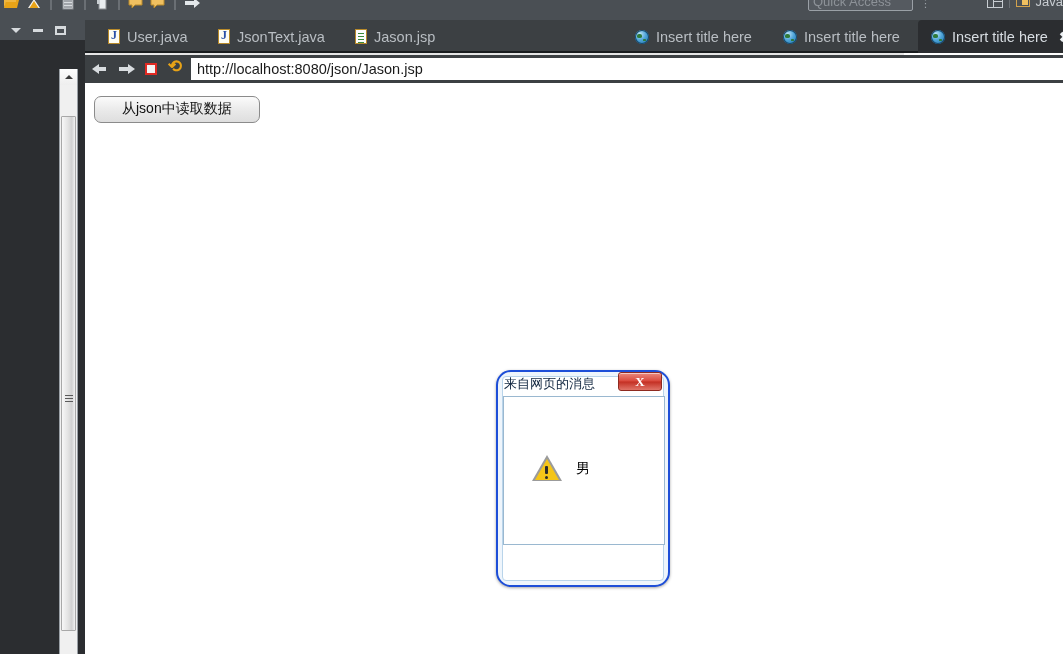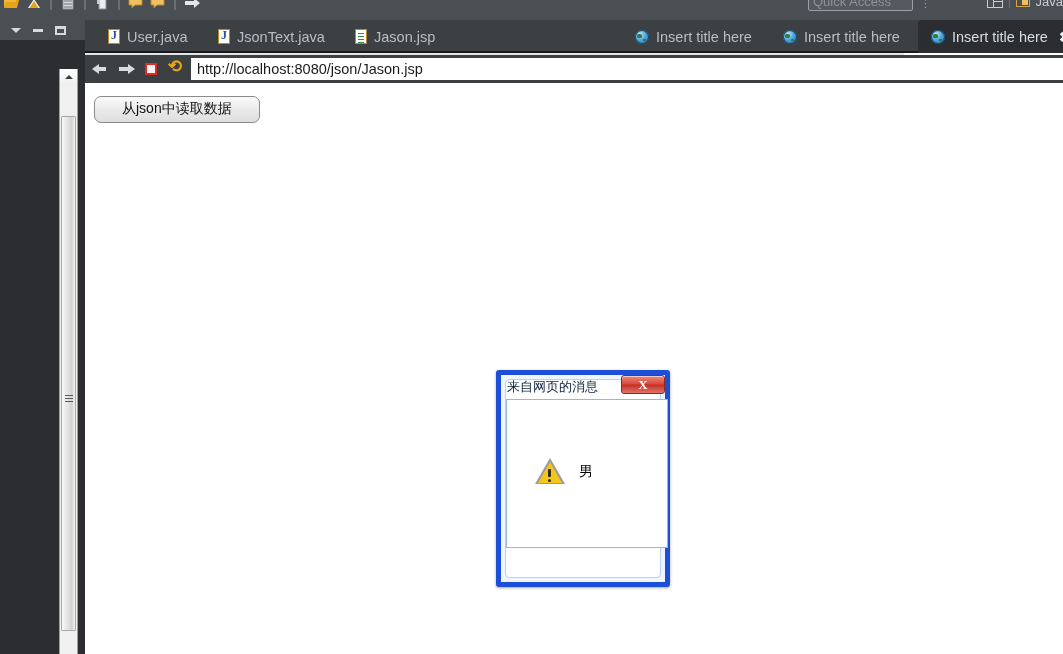--- a/index.html
+++ b/index.html
@@ -317,22 +317,22 @@
     font-family: "Liberation Sans", sans-serif;
     cursor: default;
   }
 
   
   .dialog {
     position: absolute;
     left: 496px; top: 370px;
     width: 174px; height: 217px;
     background: #eef5fc;
-    border: 5px solid #1d4ed8;
-    border-radius: 3px;
+    border: 2px solid #1d4ed8;
+    border-radius: 15px;
     box-shadow: 0 1px 3px rgba(0,0,0,0.35);
     padding: 4px;
   }
   .dlg-frame {
     position: absolute;
     left: 4px; top: 4px; right: 4px; bottom: 4px;
     border: 1px solid #b9d4ea;
     border-radius: 4px;
     background: #ffffff;
     box-shadow: inset 0 0 0 1px #ffffff;

